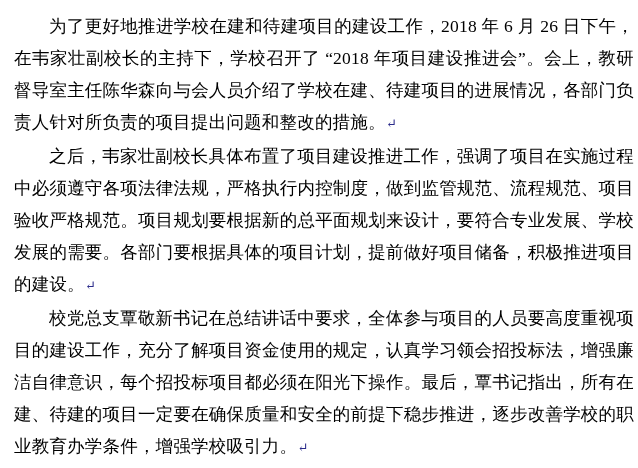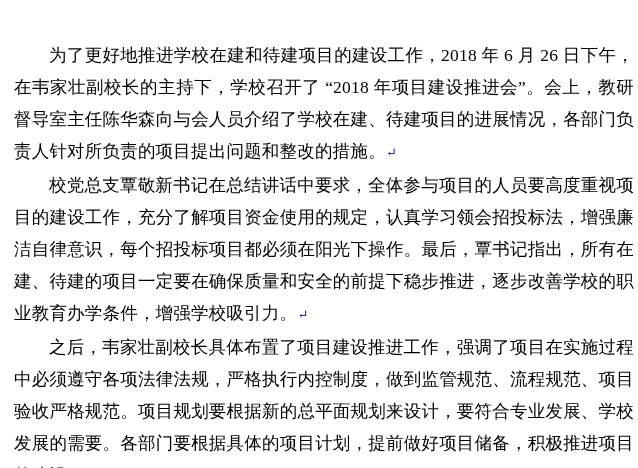--- a/index.html
+++ b/index.html
@@ -12,21 +12,20 @@
     height: 468px;
     overflow: hidden;
     font-family: "Liberation Serif", "DejaVu Serif", serif;
   }
   #doc {
     box-sizing: border-box;
     width: 638px;
     height: 424px;
     padding: 10px 4px 0 14px;
     background: #ffffff;
-    margin-top: 29px;
   }
   .para {
     margin: 0 0 0 0;
     font-size: 17.5px;
     line-height: 32px;
     color: #000000;
     text-align: justify;
     text-justify: inter-ideograph;
     text-indent: 2em;
     letter-spacing: 0.2px;
@@ -39,15 +38,15 @@
     color: #2a2a8a;
     font-size: 13px;
     vertical-align: baseline;
   }
 </style>
 </head>
 <body>
 
 <div id="doc">
   <p class="para"><span>为了更好地推进学校在建和待建项目的建设工作，2018 年 6 月 26 日下午，在韦家壮副校长的主持下，学校召开了 “2018 年项目建设推进会”。会上，教研督导室主任陈华森向与会人员介绍了学校在建、待建项目的进展情况，各部门负责人针对所负责的项目提出问题和整改的措施。</span><span class="pmark">↵</span></p>
+  <p class="para"><span>之后，韦家壮副校长具体布置了项目建设推进工作，强调了项目在实施过程中必须遵守各项法律法规，严格执行内控制度，做到监管规范、流程规范、项目验收严格规范。项目规划要根据新的总平面规划来设计，要符合专业发展、学校发展的需要。各部门要根据具体的项目计划，提前做好项目储备，积极推进项目的建设。</span><span class="pmark">↵</span></p>
   <p class="para"><span>校党总支覃敬新书记在总结讲话中要求，全体参与项目的人员要高度重视项目的建设工作，充分了解项目资金使用的规定，认真学习领会招投标法，增强廉洁自律意识，每个招投标项目都必须在阳光下操作。最后，覃书记指出，所有在建、待建的项目一定要在确保质量和安全的前提下稳步推进，逐步改善学校的职业教育办学条件，增强学校吸引力。</span><span class="pmark">↵</span></p>
-  <p class="para"><span>之后，韦家壮副校长具体布置了项目建设推进工作，强调了项目在实施过程中必须遵守各项法律法规，严格执行内控制度，做到监管规范、流程规范、项目验收严格规范。项目规划要根据新的总平面规划来设计，要符合专业发展、学校发展的需要。各部门要根据具体的项目计划，提前做好项目储备，积极推进项目的建设。</span><span class="pmark">↵</span></p>
 </div>
 
 </body></html>

